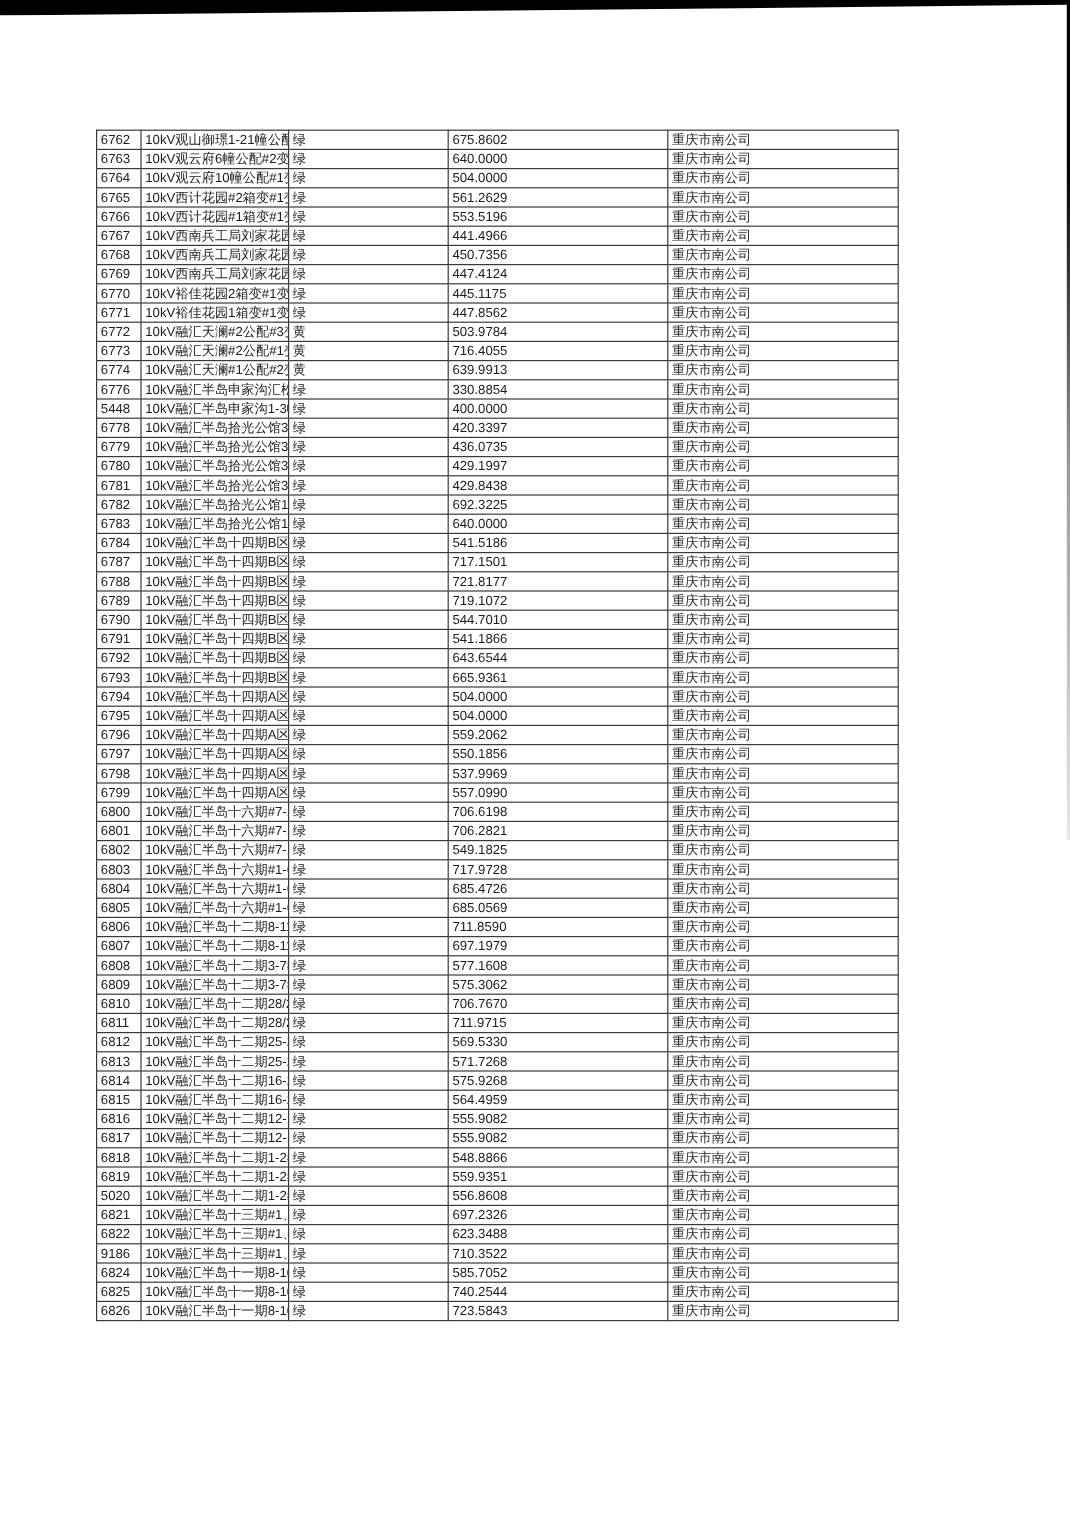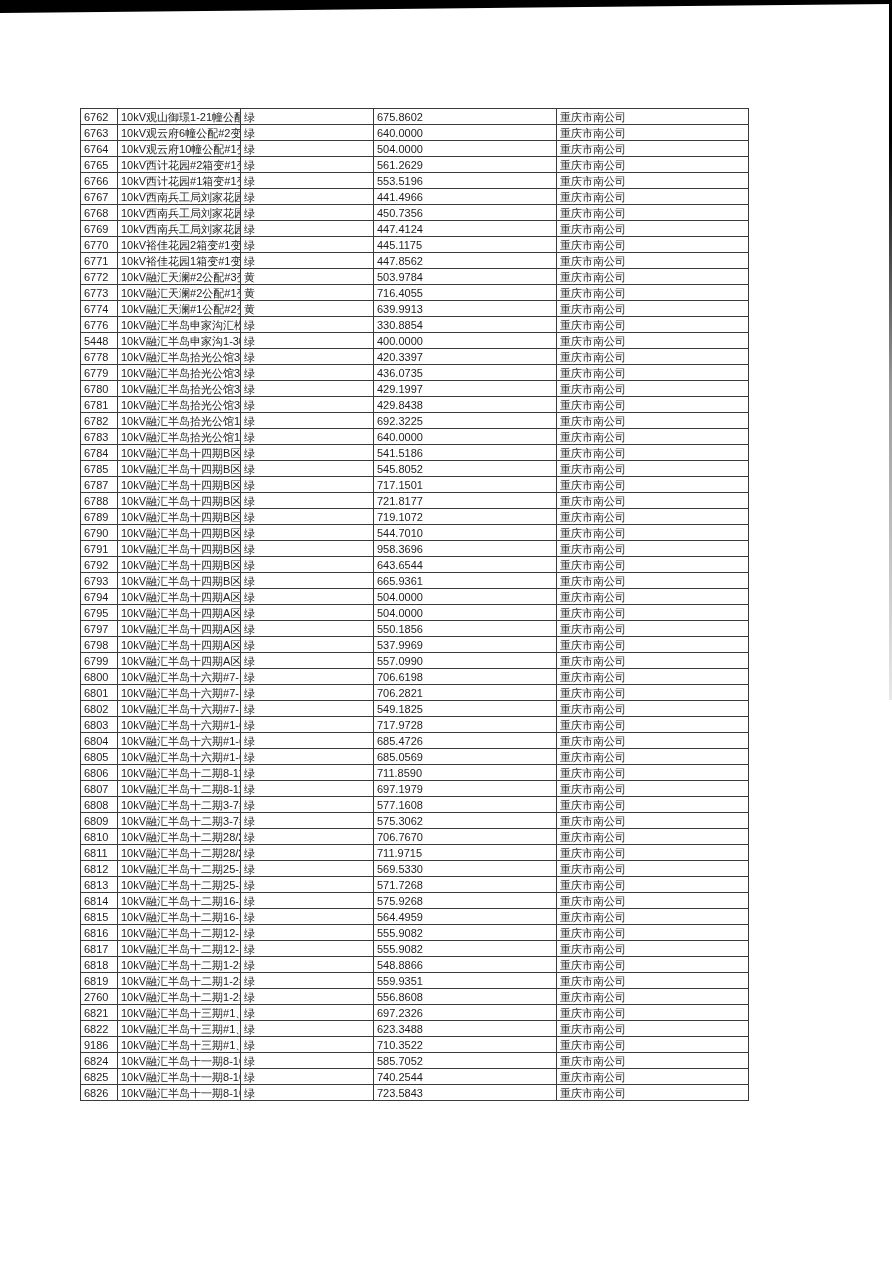--- a/index.html
+++ b/index.html
@@ -208,27 +208,20 @@
           <td class="col-company">重庆市南公司</td>
         </tr>
         <tr>
           <td class="col-id">6784</td>
           <td class="col-name">10kV融汇半岛十四期B区</td>
           <td class="col-status">绿</td>
           <td class="col-value">541.5186</td>
           <td class="col-company">重庆市南公司</td>
         </tr>
         <tr>
-          <td class="col-id">6785</td>
-          <td class="col-name">10kV融汇半岛十四期B区</td>
-          <td class="col-status">绿</td>
-          <td class="col-value">545.8052</td>
-          <td class="col-company">重庆市南公司</td>
-        </tr>
-        <tr>
           <td class="col-id">6787</td>
           <td class="col-name">10kV融汇半岛十四期B区</td>
           <td class="col-status">绿</td>
           <td class="col-value">717.1501</td>
           <td class="col-company">重庆市南公司</td>
         </tr>
         <tr>
           <td class="col-id">6788</td>
           <td class="col-name">10kV融汇半岛十四期B区</td>
           <td class="col-status">绿</td>
@@ -246,21 +239,21 @@
           <td class="col-id">6790</td>
           <td class="col-name">10kV融汇半岛十四期B区</td>
           <td class="col-status">绿</td>
           <td class="col-value">544.7010</td>
           <td class="col-company">重庆市南公司</td>
         </tr>
         <tr>
           <td class="col-id">6791</td>
           <td class="col-name">10kV融汇半岛十四期B区</td>
           <td class="col-status">绿</td>
-          <td class="col-value">958.3696</td>
+          <td class="col-value">541.1866</td>
           <td class="col-company">重庆市南公司</td>
         </tr>
         <tr>
           <td class="col-id">6792</td>
           <td class="col-name">10kV融汇半岛十四期B区</td>
           <td class="col-status">绿</td>
           <td class="col-value">643.6544</td>
           <td class="col-company">重庆市南公司</td>
         </tr>
         <tr>
@@ -278,20 +271,27 @@
           <td class="col-company">重庆市南公司</td>
         </tr>
         <tr>
           <td class="col-id">6795</td>
           <td class="col-name">10kV融汇半岛十四期A区</td>
           <td class="col-status">绿</td>
           <td class="col-value">504.0000</td>
           <td class="col-company">重庆市南公司</td>
         </tr>
         <tr>
+          <td class="col-id">6796</td>
+          <td class="col-name">10kV融汇半岛十四期A区</td>
+          <td class="col-status">绿</td>
+          <td class="col-value">559.2062</td>
+          <td class="col-company">重庆市南公司</td>
+        </tr>
+        <tr>
           <td class="col-id">6797</td>
           <td class="col-name">10kV融汇半岛十四期A区</td>
           <td class="col-status">绿</td>
           <td class="col-value">550.1856</td>
           <td class="col-company">重庆市南公司</td>
         </tr>
         <tr>
           <td class="col-id">6798</td>
           <td class="col-name">10kV融汇半岛十四期A区</td>
           <td class="col-status">绿</td>
@@ -439,21 +439,21 @@
           <td class="col-company">重庆市南公司</td>
         </tr>
         <tr>
           <td class="col-id">6819</td>
           <td class="col-name">10kV融汇半岛十二期1-2#</td>
           <td class="col-status">绿</td>
           <td class="col-value">559.9351</td>
           <td class="col-company">重庆市南公司</td>
         </tr>
         <tr>
-          <td class="col-id">2760</td>
+          <td class="col-id">5020</td>
           <td class="col-name">10kV融汇半岛十二期1-2#</td>
           <td class="col-status">绿</td>
           <td class="col-value">556.8608</td>
           <td class="col-company">重庆市南公司</td>
         </tr>
         <tr>
           <td class="col-id">6821</td>
           <td class="col-name">10kV融汇半岛十三期#1、</td>
           <td class="col-status">绿</td>
           <td class="col-value">697.2326</td>

